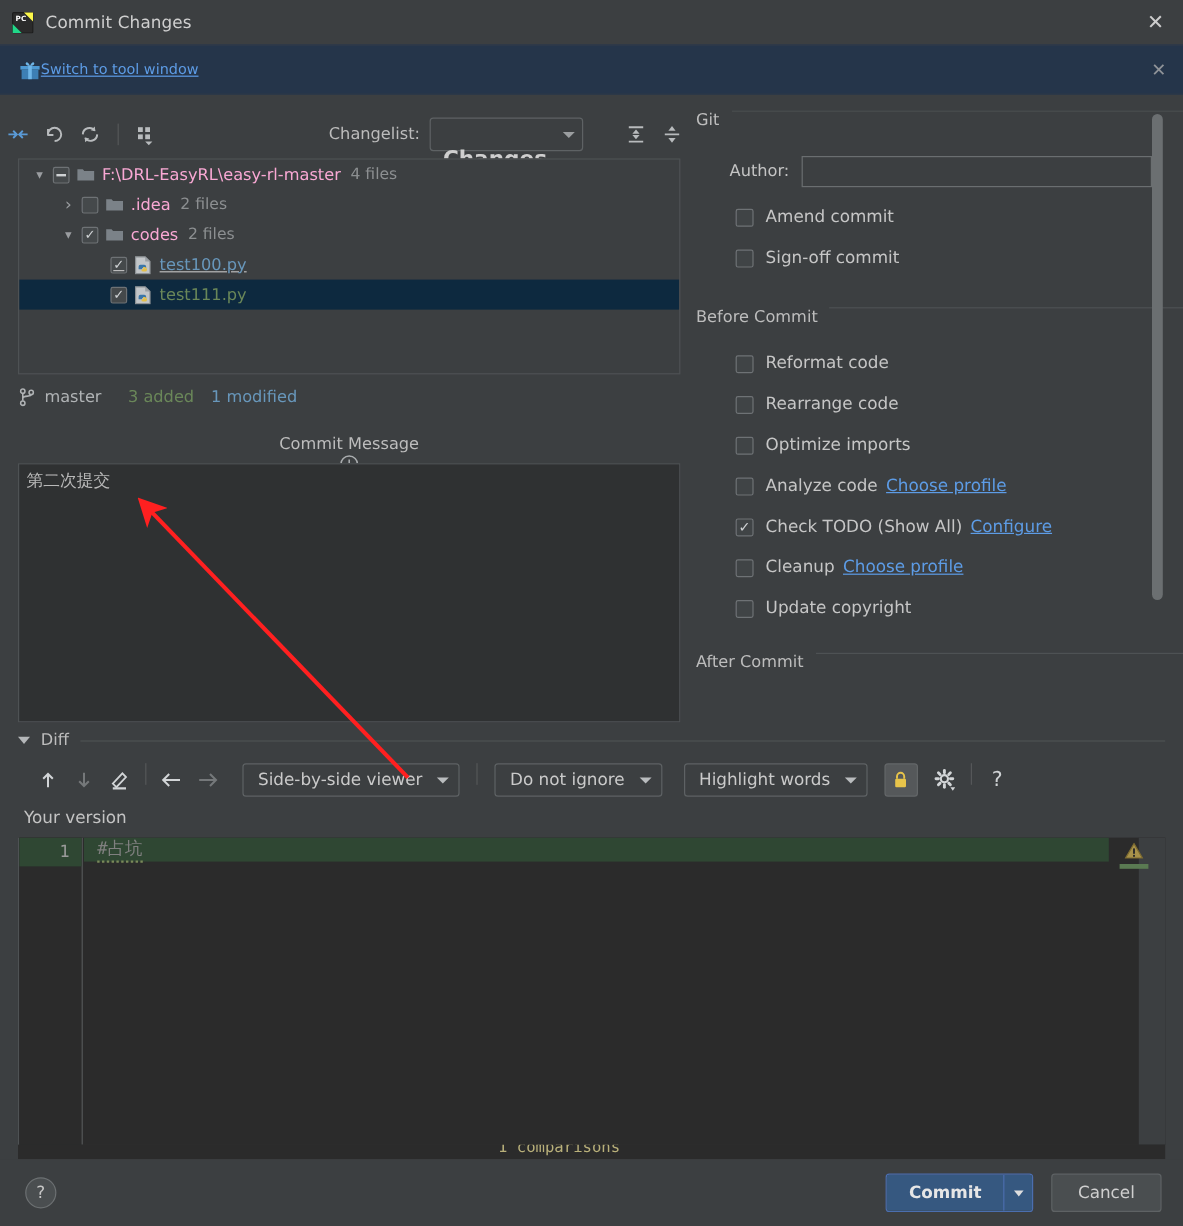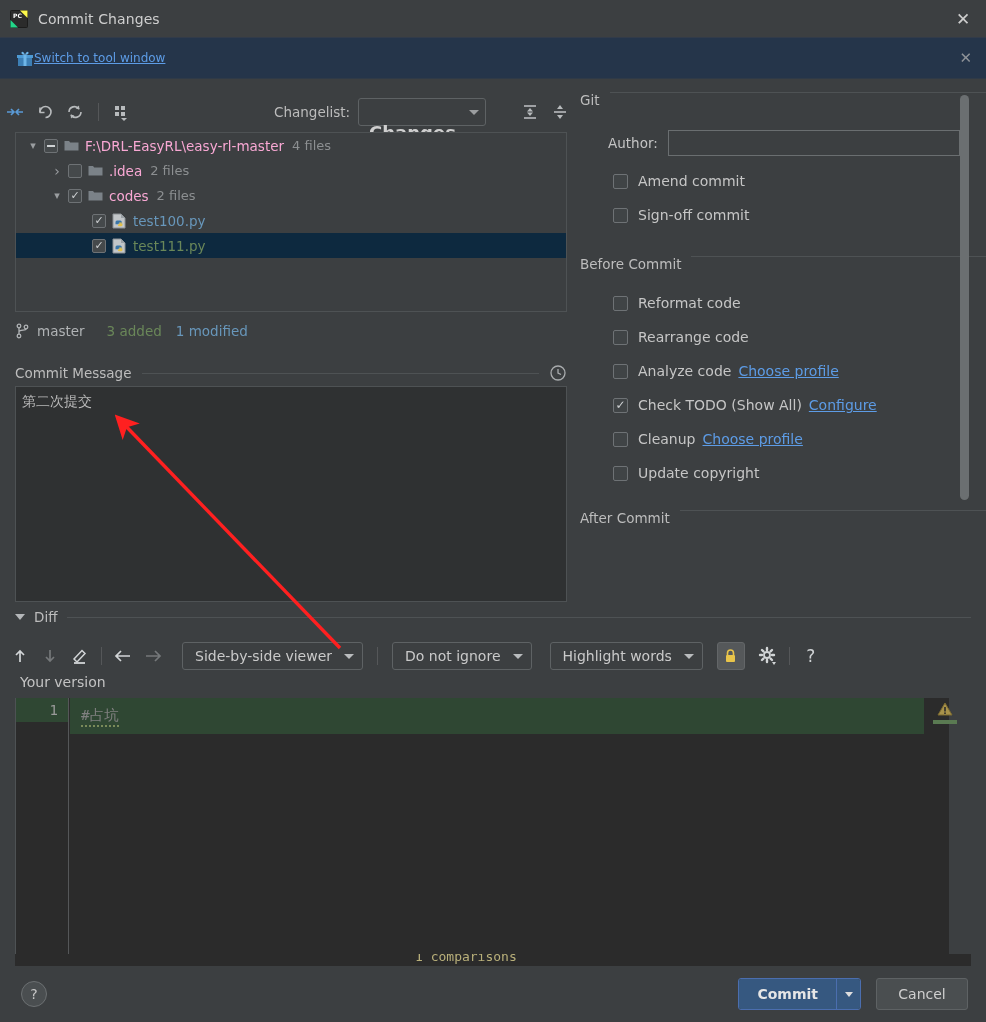--- a/index.html
+++ b/index.html
@@ -99,21 +99,21 @@
     display: flex; align-items: center;
   }
   .branch-ico { width: 14px; height: 16px; margin-right: 8px; position: relative; }
   .branch-name { color: #b0b3b5; font-size: 13.5px; }
   .stat-add { color: #6a8759; font-size: 13.5px; margin-left: 22px; }
   .stat-mod { color: #6897bb; font-size: 13.5px; margin-left: 14px; }
 
   
   .cm-header {
     position: absolute; left: 15px; top: 362px; width: 552px; height: 22px;
-    display: flex; align-items: center;
+    display: flex; align-items: center; flex-direction: column;
   }
   .cm-title { font-size: 13.5px; color: #bdbdbd; white-space: nowrap; }
   .cm-line { flex: 1; height: 1px; background: #4e5254; margin: 0 10px; }
   .cm-clock { width: 18px; height: 18px; position: relative; }
   .cm-area {
     position: absolute; left: 15px; top: 386px; width: 552px; height: 216px;
     background: #2f3132; border: 1px solid #4e5254;
     padding: 5px 6px; overflow: hidden;
   }
   .cm-text { font-size: 14px; color: #b9b9b9; line-height: 1.4; }
@@ -151,22 +151,22 @@
   .diff-header {
     position: absolute; left: 15px; top: 606px; width: 956px; height: 22px;
     display: flex; align-items: center;
   }
   .diff-twist { width: 0; height: 0; border-left: 5px solid transparent; border-right: 5px solid transparent;
                 border-top: 6px solid #b4b7b9; margin-right: 9px; }
   .diff-title { font-size: 13.5px; color: #bdbdbd; }
   .diff-line { flex: 1; height: 1px; background: #4e5254; margin-left: 10px; }
 
   .diff-toolbar {
-    position: absolute; left: 5px; top: 636px; width: 956px; height: 40px;
-    display: flex; align-items: center;
+    position: absolute; left: 25px; top: 636px; width: 956px; height: 40px;
+    display: flex; align-items: flex-start;
   }
   .dt-btn { width: 30px; height: 28px; display: flex; align-items: center; justify-content: center; position: relative; }
   .dt-sep { width: 1px; height: 18px; background: #555759; margin: 0 6px; }
   .dcombo {
     height: 28px; background: #3c3f41; border: 1px solid #5e6264; border-radius: 3px;
     display: flex; align-items: center; padding: 0 8px 0 12px; color: #cacaca; font-size: 14px;
     margin-left: 8px;
   }
   .dcombo .dcaret { width: 0; height: 0; border-left: 5px solid transparent; border-right: 5px solid transparent;
                     border-top: 5px solid #b9bcbe; margin-left: 12px; }
@@ -182,21 +182,21 @@
     background: #2b2b2b; border-left: 1px solid #4e5254; overflow: hidden;
   }
   .gutter {
     position: absolute; left: 0; top: 0; width: 53px; height: 100%;
     background: #2b2b2b; border-right: 1px solid #555759;
   }
   .gline { height: 24px; display: flex; align-items: center; justify-content: flex-end;
            padding-right: 10px; font-family: "DejaVu Sans Mono", "Liberation Mono", monospace;
            font-size: 14px; color: #9a9a9a; }
   .gline.added { background: #2f4733; }
-  .code-line { position: absolute; left: 54px; top: 0; right: 47px; height: 36px;
+  .code-line { position: absolute; left: 54px; top: 0; right: 47px; height: 20px;
                background: #2f4733; display: flex; align-items: center; padding-left: 11px; }
   .code-text { font-family: "DejaVu Sans Mono", "Liberation Mono", monospace; font-size: 14.5px;
                color: #808080; border-bottom: 2px dotted #7a8a5a; }
   .ed-rgutter { position: absolute; right: 0; top: 0; width: 22px; height: 100%; background: #3c3f41; }
   .warn-ico { position: absolute; right: 18px; top: 4px; width: 16px; height: 14px; }
   .warn-stripe { position: absolute; right: 14px; top: 22px; width: 24px; height: 4px; background: #5a7a52; }
 
   .clipped-row { position: absolute; left: 15px; top: 954px; width: 956px; height: 12px;
                  background: #2b2b2b; overflow: hidden; }
   .clipped-text { font-family: "DejaVu Sans Mono", "Liberation Mono", monospace; font-size: 13px;
@@ -347,21 +347,21 @@
       </div>
       <div class="trow" style="padding-left: 30px;">
         <span class="twist">▾</span>
         <span class="cbox checked"></span>
         <span class="folder-ico"><svg width="15" height="13" viewBox="0 0 15 13">
             <path d="M0.5 2 L5 2 L6.2 3.6 L14.5 3.6 L14.5 11.5 L0.5 11.5 Z" fill="#7b8288"></path>
           </svg></span>
         <span class="tname plain">codes</span>
         <span class="tcount">2 files</span>
       </div>
-      <div class="trow" style="padding-left: 54px;">
+      <div class="trow" style="padding-left: 54px; text-decoration: underline;">
         <span class="twist"></span>
         <span class="cbox checked"></span>
         <span class="py-ico"><svg width="15" height="16" viewBox="0 0 15 16">
             <path d="M1 1 L9 1 L13 5 L13 15 L1 15 Z" fill="#c2c6c9" stroke="#8d9296"></path>
             <path d="M9 1 L13 5 L9 5 Z" fill="#9aa0a5"></path>
             <path d="M5 7.6 h3.2 a1.6 1.6 0 0 1 1.6 1.6 v1.2 h-3.3 v0.9 h-3 v-2.1 a1.6 1.6 0 0 1 1.5 -1.6 z" fill="#3b76a8"></path>
             <path d="M10.4 9.6 h-3.2 v0.9 h3.3 v1.2 a1.6 1.6 0 0 1 -1.6 1.6 h-1.6 a1.6 1.6 0 0 1 -1.5 -1.6 z" fill="#e4c04a"></path>
           </svg></span>
         <span class="tname mod">test100.py</span>
       </div>
@@ -430,20 +430,24 @@
         <span class="sec-line"></span>
       </div>
       <div style="margin-top: 8px;">
         <div class="opt-row">
           <span class="opt-cb"></span>
           <span class="opt-label">Reformat code</span>
         </div>
         <div class="opt-row">
           <span class="opt-cb"></span>
           <span class="opt-label">Rearrange code</span>
+        </div>
+        <div class="opt-row">
+          <span class="opt-cb"></span>
+          <span class="opt-label">Optimize imports</span>
         </div>
         <div class="opt-row">
           <span class="opt-cb"></span>
           <span class="opt-label">Analyze code</span>
           <a class="opt-link" href="#">Choose profile</a>
         </div>
         <div class="opt-row">
           <span class="opt-cb checked"></span>
           <span class="opt-label">Check TODO (Show All)</span>
           <a class="opt-link" href="#">Configure</a>

